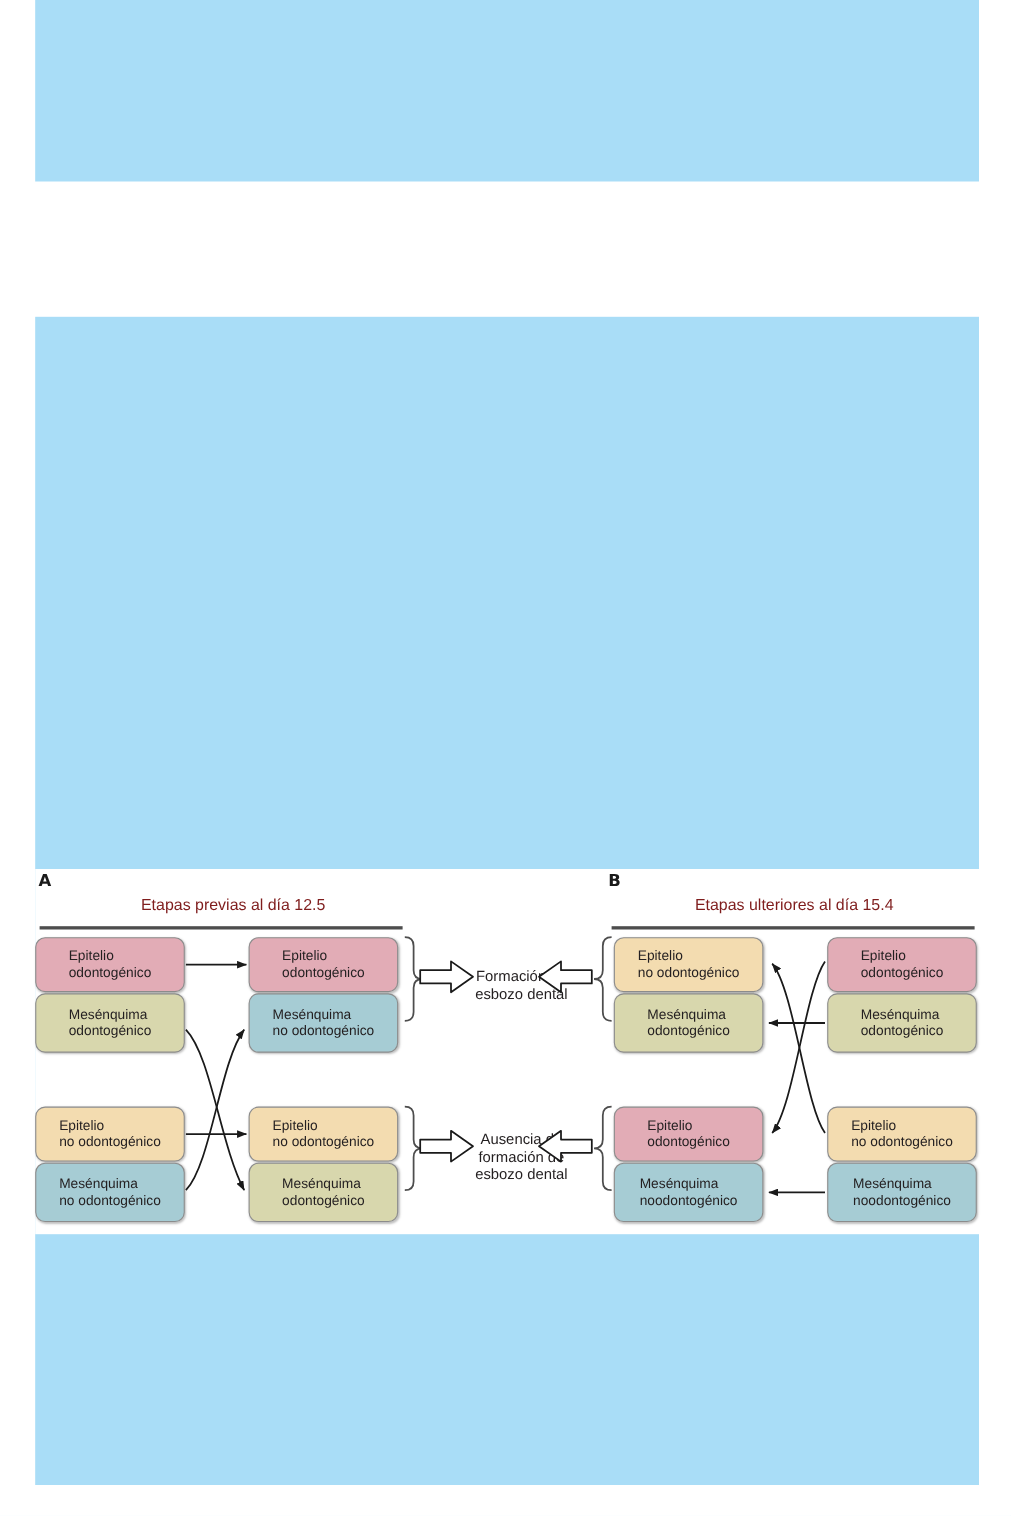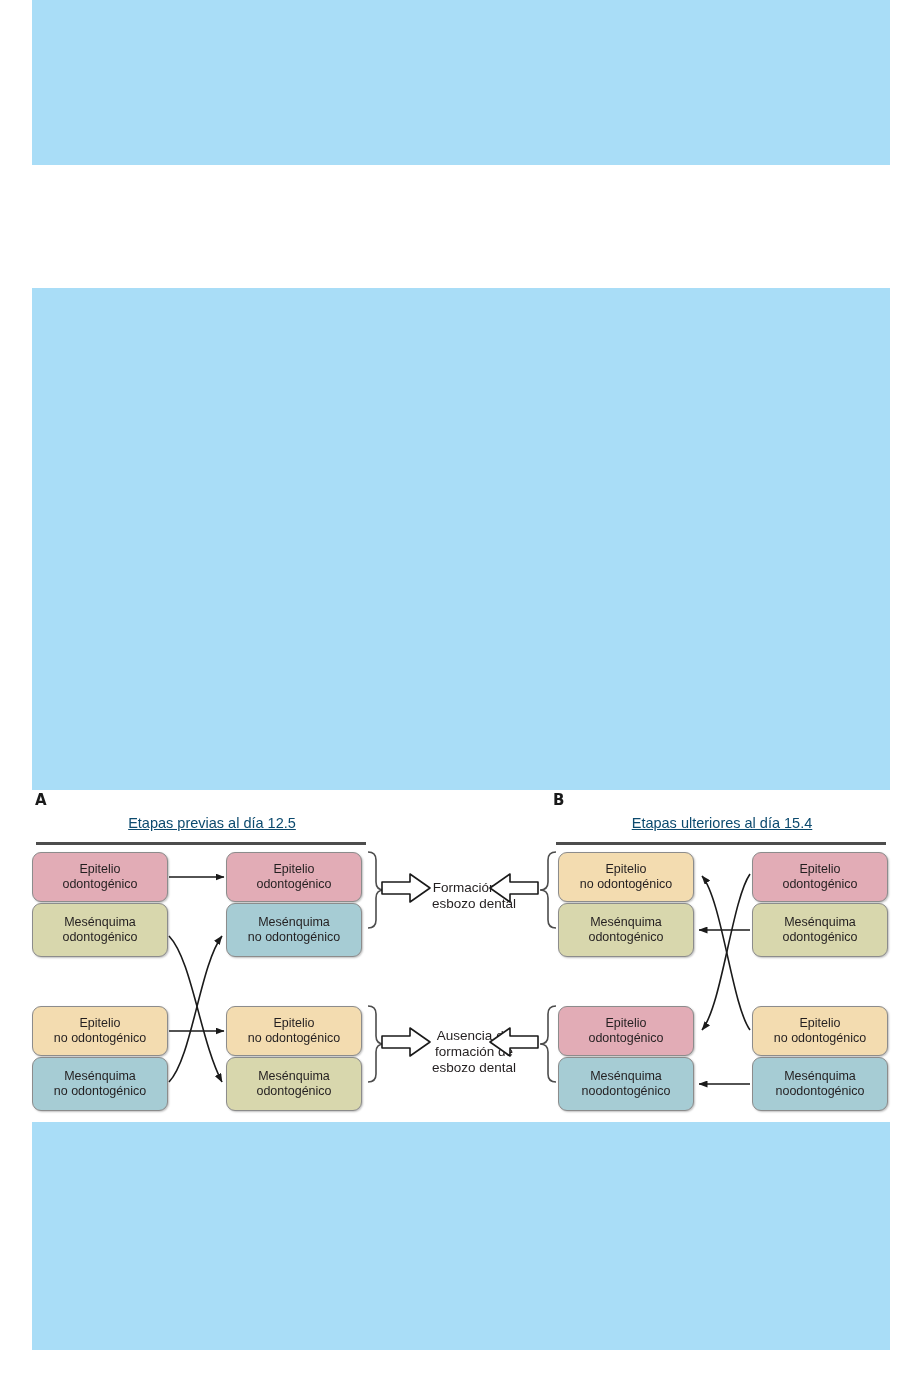--- a/index.html
+++ b/index.html
@@ -10,31 +10,31 @@
   #blue-bottom{left:32px;top:288px;width:858px;height:1062px;}
 
   
   #figure{position:absolute;left:32px;top:790px;width:858px;height:332px;background:#ffffff;}
 
   .panel-letter{position:absolute;font-weight:bold;font-size:15px;color:#1a1a1a;
                 font-family:"DejaVu Sans",sans-serif;letter-spacing:0px;}
   #letter-a{left:3px;top:1px;}
   #letter-b{left:521px;top:1px;}
 
-  .panel-title{position:absolute;font-size:14.5px;color:#0c4a6e;text-align:center;white-space:nowrap;text-decoration:underline;}
+  .panel-title{position:absolute;font-size:14.5px;color:#7f1d1d;text-align:center;white-space:nowrap;}
   #title-a{left:30px;top:25px;width:300px;}
   #title-b{left:540px;top:25px;width:300px;}
 
   .rule{position:absolute;height:0;border-top:3px solid #4d4d4d;}
   #rule-a{left:4px;top:52px;width:330px;}
   #rule-b{left:524px;top:52px;width:330px;}
 
   
   .bx{position:absolute;box-sizing:border-box;border:1px solid #8c8c8c;border-radius:9px;
-      display:flex;align-items:center;justify-content:center;text-align:center;
+      display:flex;align-items:center;justify-content:center;text-align:left;
       font-size:12.5px;line-height:1.18;color:#231f20;
       box-shadow:1px 1px 2px rgba(0,0,0,.25);}
   .bx span{display:block;padding:0 4px;}
 
   .c-pink{background:#e2acb6;}
   .c-olive{background:#d8d7ad;}
   .c-teal{background:#a6ccd4;}
   .c-tan{background:#f3dcb0;}
 
   

